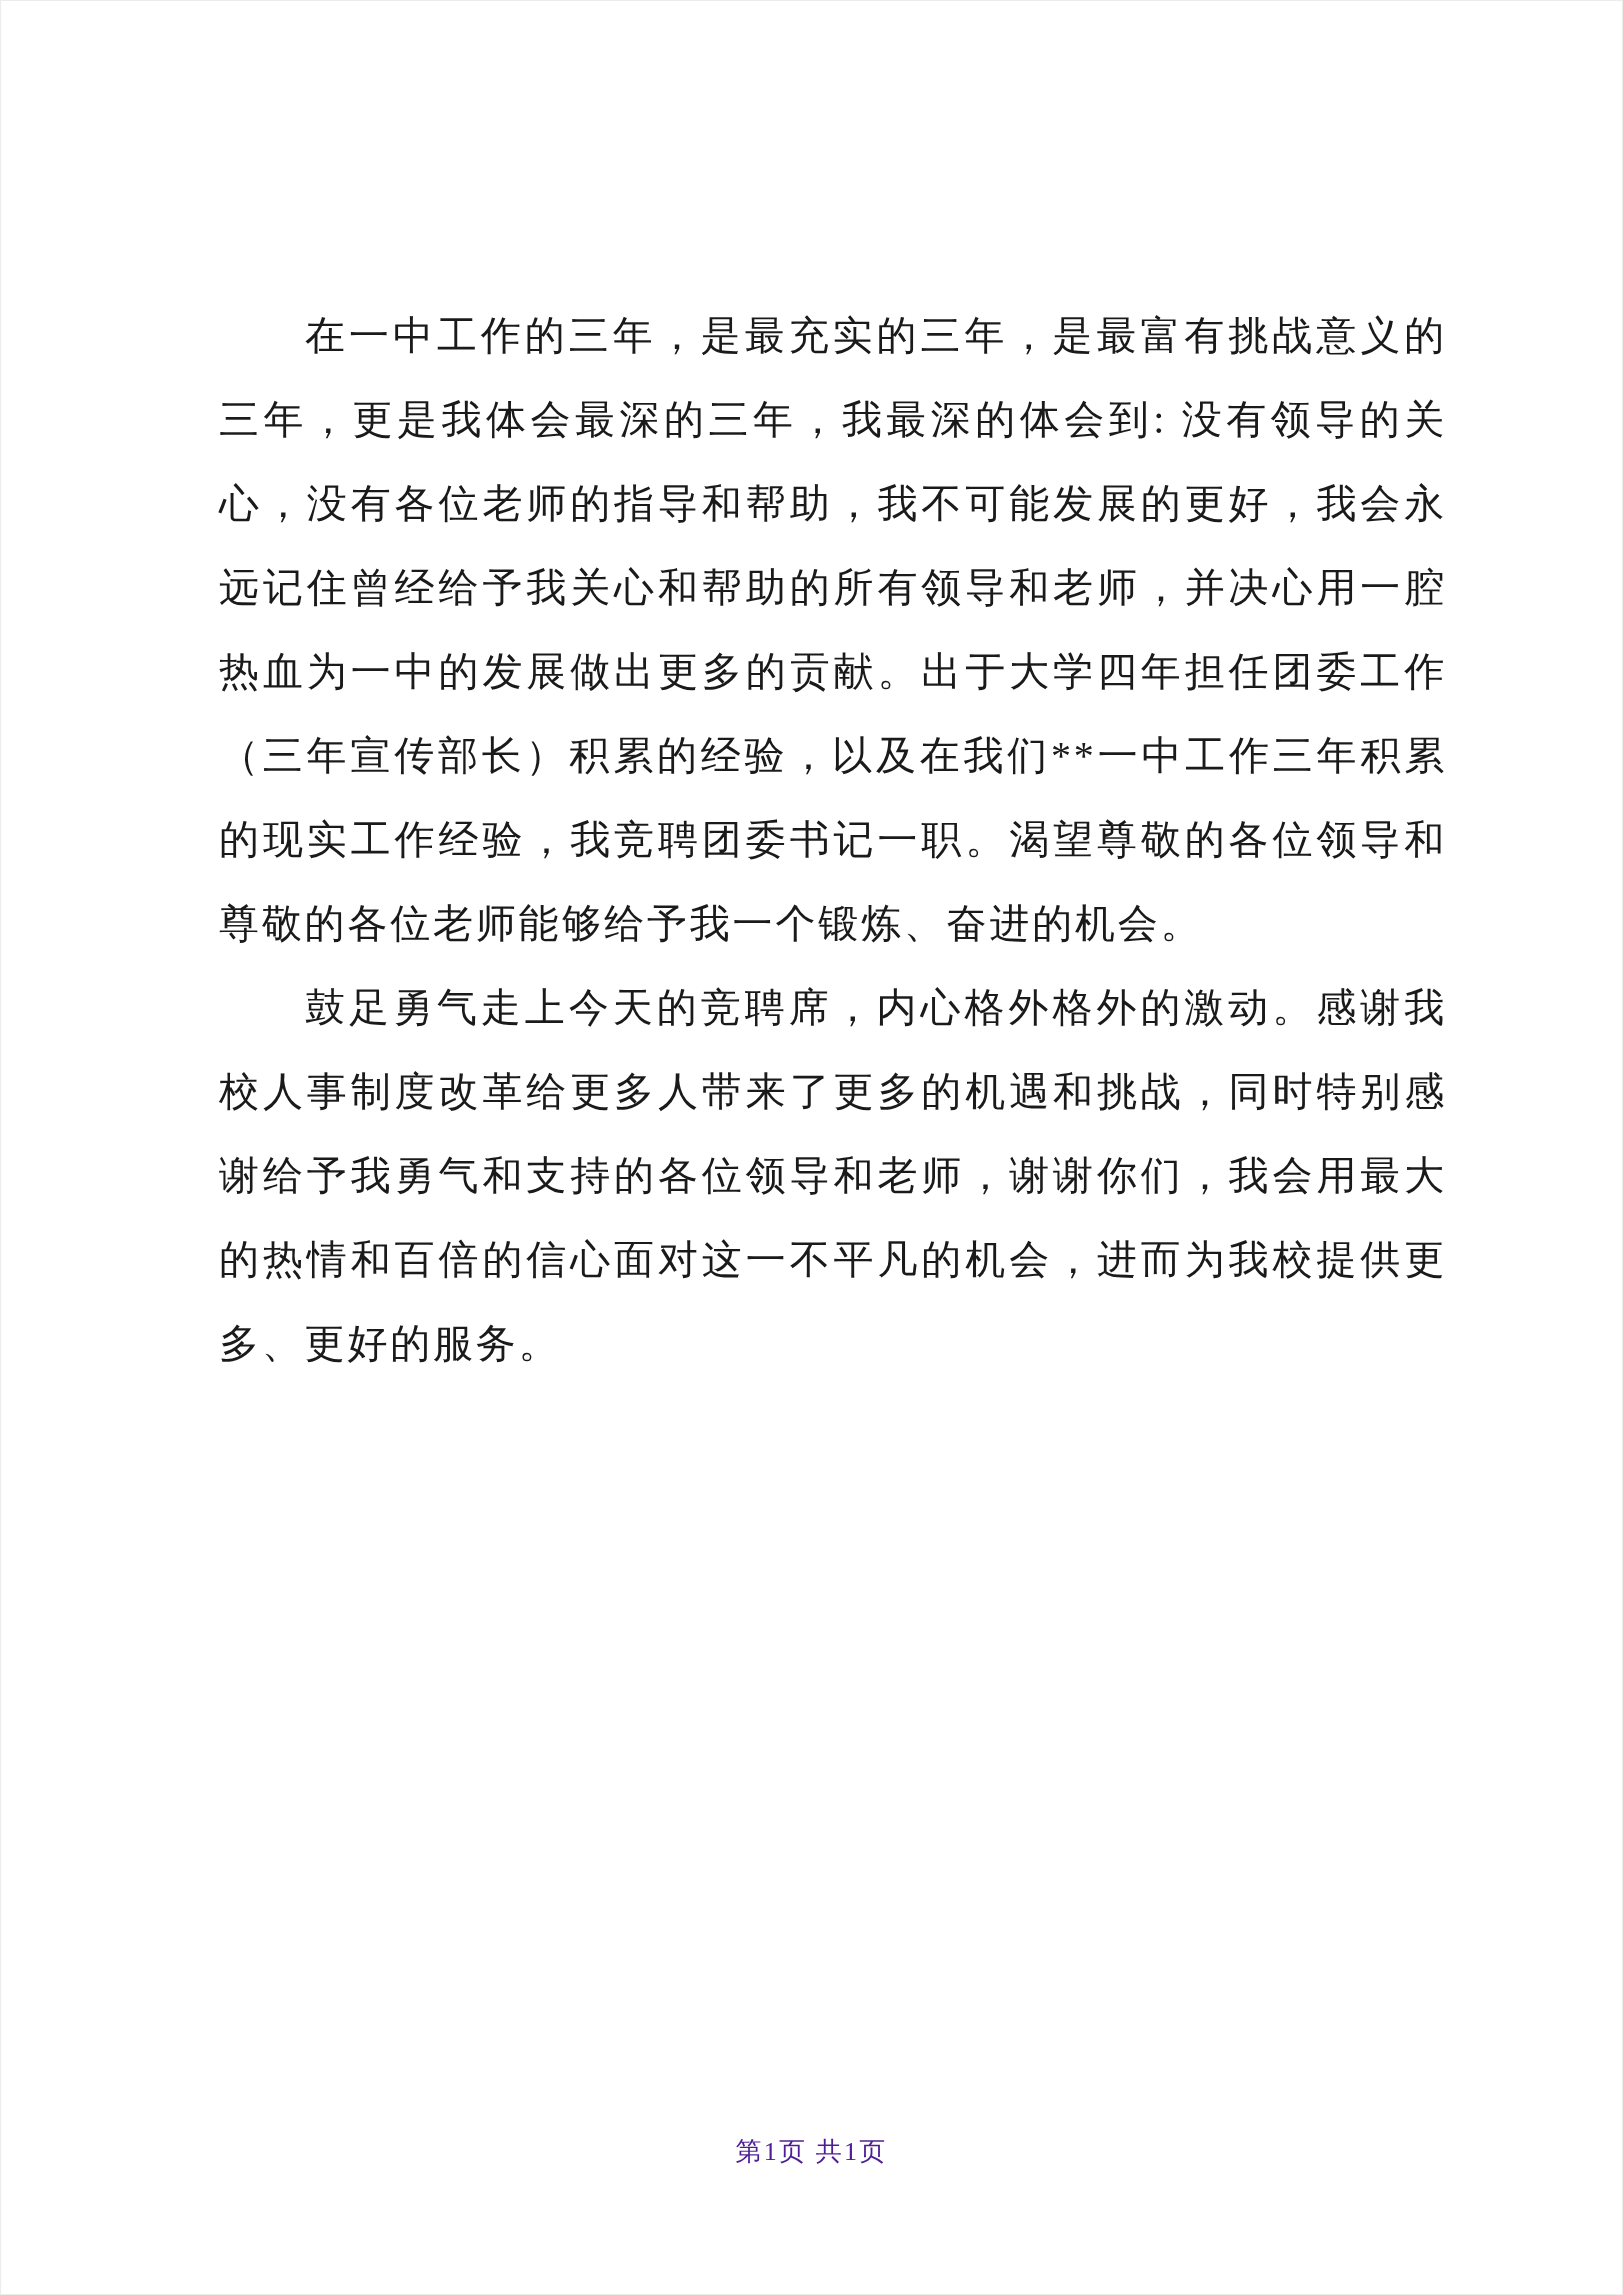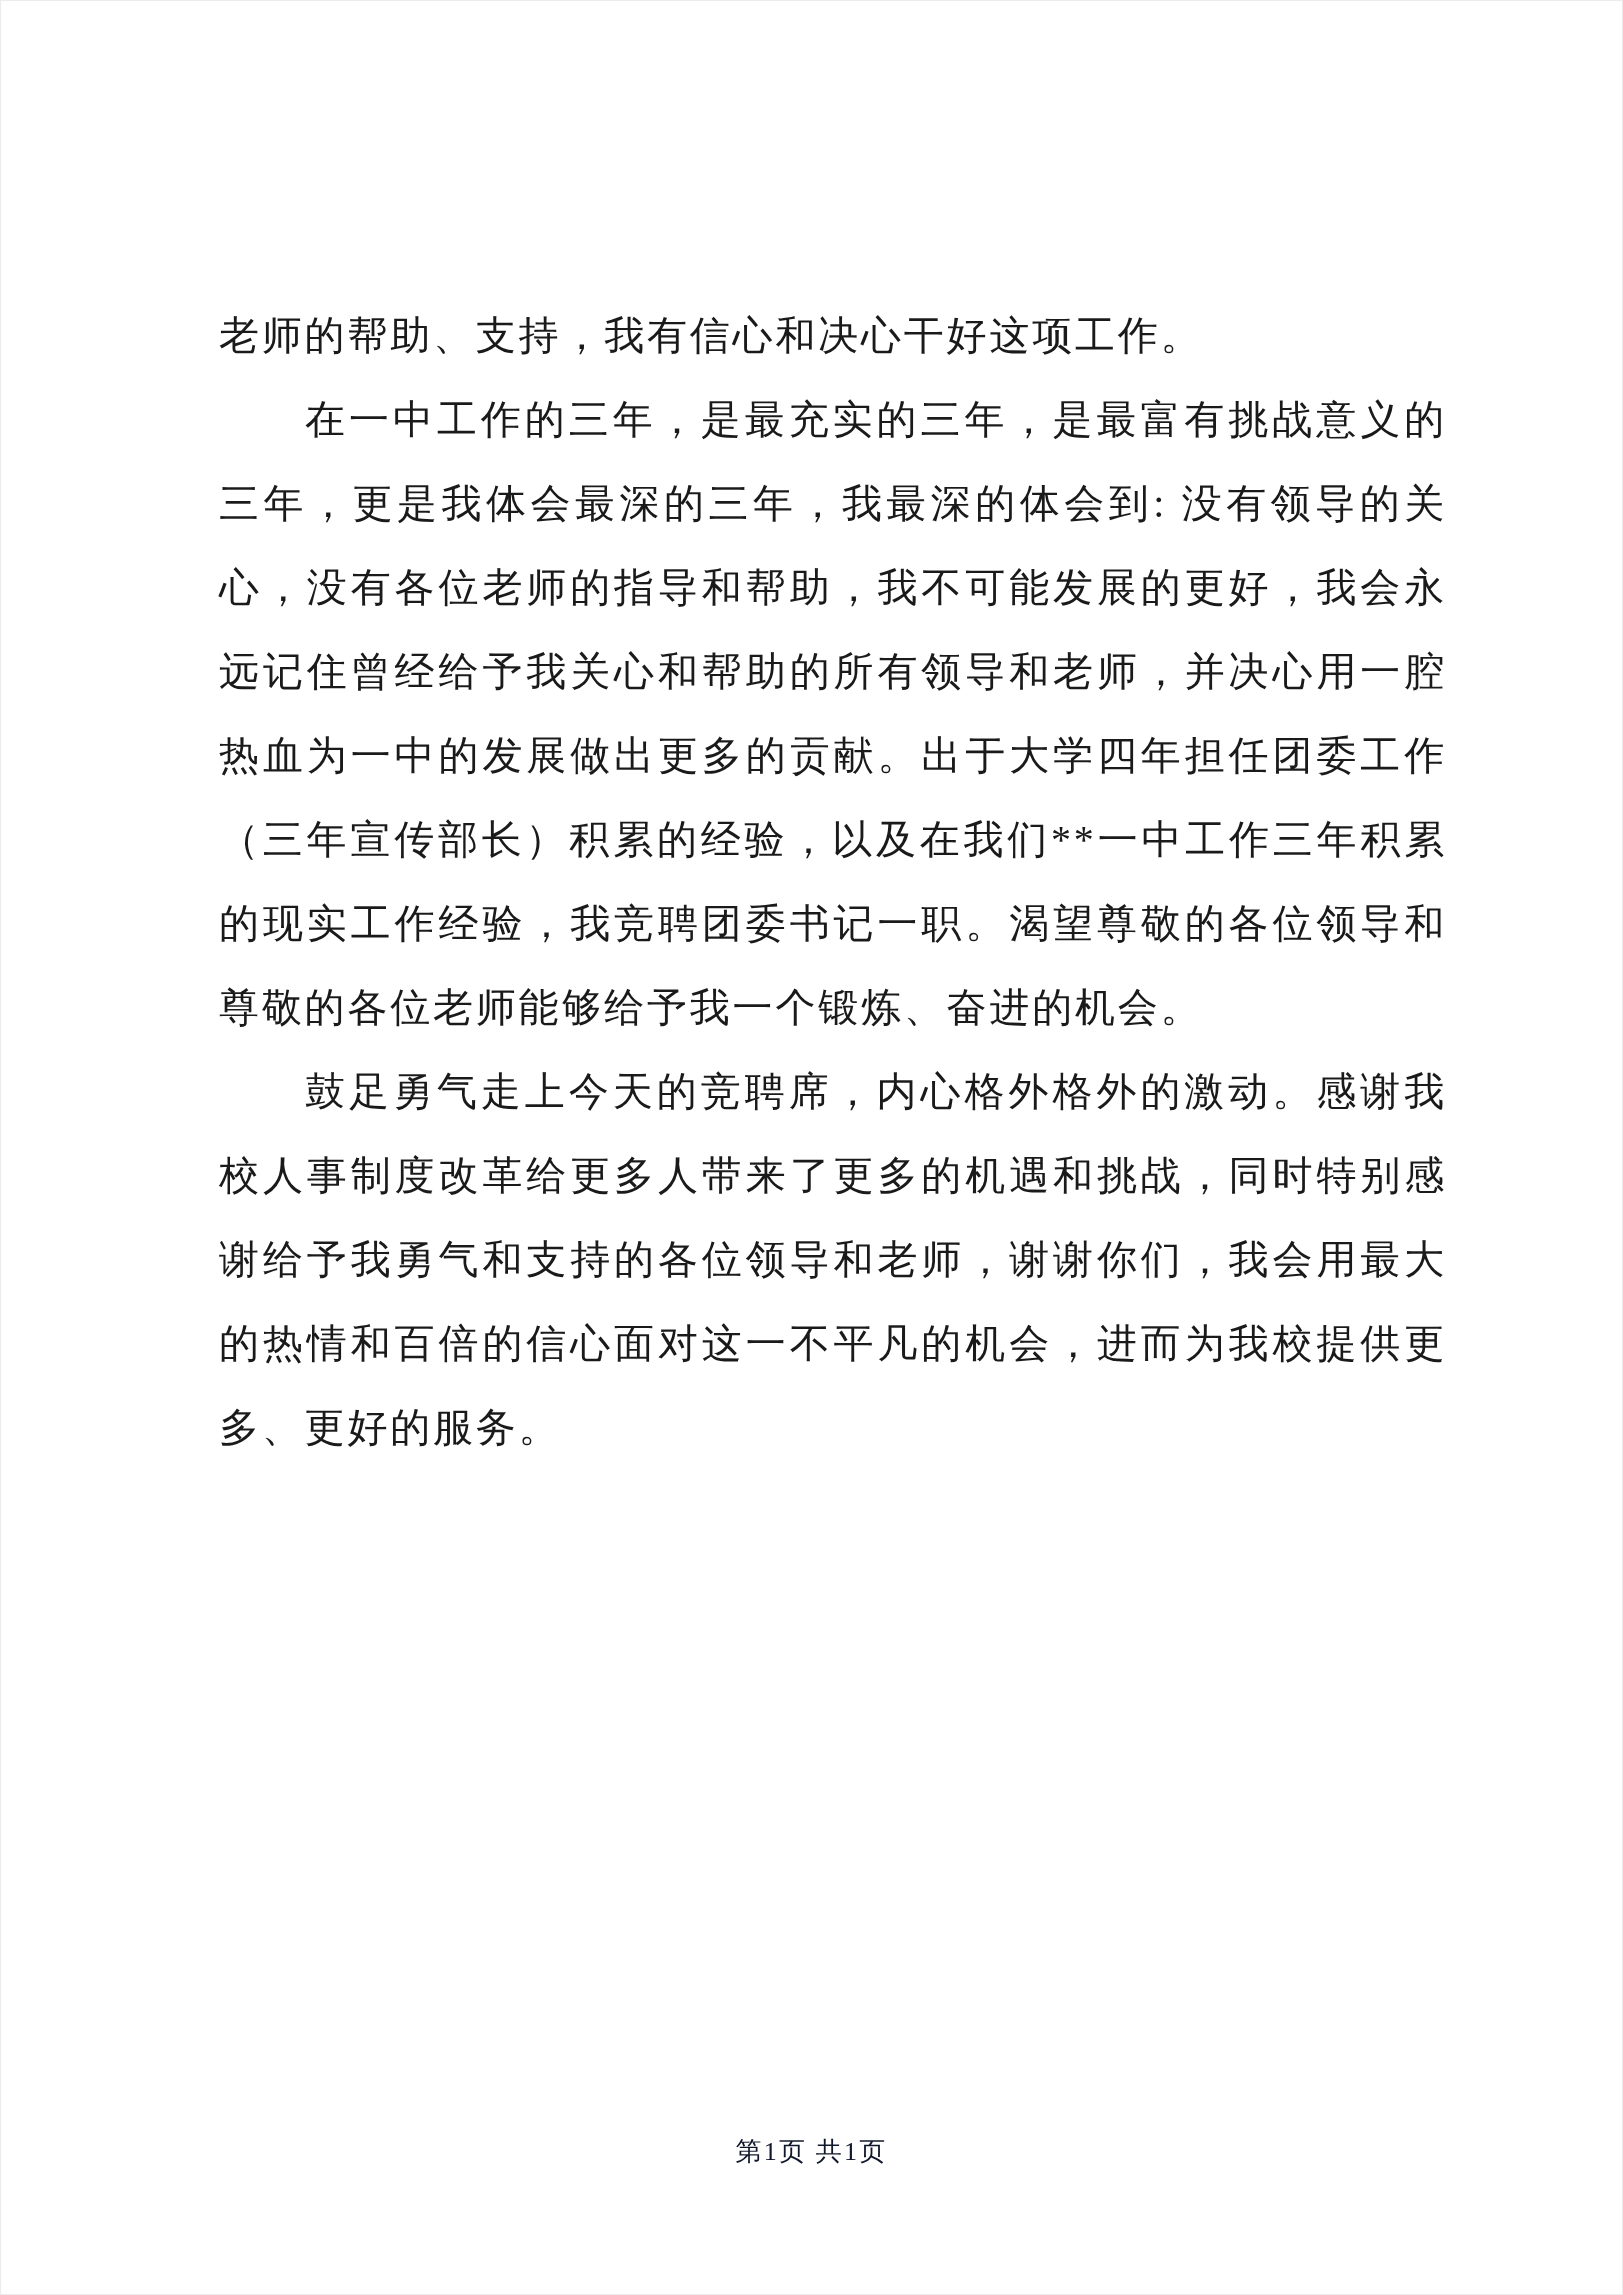--- a/index.html
+++ b/index.html
@@ -36,29 +36,28 @@
     text-indent: 86px;
   }
   .footer {
     position: absolute;
     left: 0;
     right: 0;
     top: 2134px;
     text-align: center;
     font-size: 26px;
     letter-spacing: 2.2px;
-    color: #0f172a;
+    color: #4c1d95;
   }
 </style>
 </head>
 <body>
 
 <div class="page">
   <div class="content">
-      <p class="para">老师的帮助、支持，我有信心和决心干好这项工作。</p>
       <p class="para indent">在一中工作的三年，是最充实的三年，是最富有挑战意义的三年，更是我体会最深的三年，我最深的体会到: 没有领导的关心，没有各位老师的指导和帮助，我不可能发展的更好，我会永远记住曾经给予我关心和帮助的所有领导和老师，并决心用一腔热血为一中的发展做出更多的贡献。出于大学四年担任团委工作（三年宣传部长）积累的经验，以及在我们**一中工作三年积累的现实工作经验，我竞聘团委书记一职。渴望尊敬的各位领导和尊敬的各位老师能够给予我一个锻炼、奋进的机会。</p>
       <p class="para indent">鼓足勇气走上今天的竞聘席，内心格外格外的激动。感谢我校人事制度改革给更多人带来了更多的机遇和挑战，同时特别感谢给予我勇气和支持的各位领导和老师，谢谢你们，我会用最大的热情和百倍的信心面对这一不平凡的机会，进而为我校提供更多、更好的服务。</p>
     </div>
   <div class="footer">
     <span>第1页 共1页</span>
   </div>
 </div>
 
 
 </body></html>

